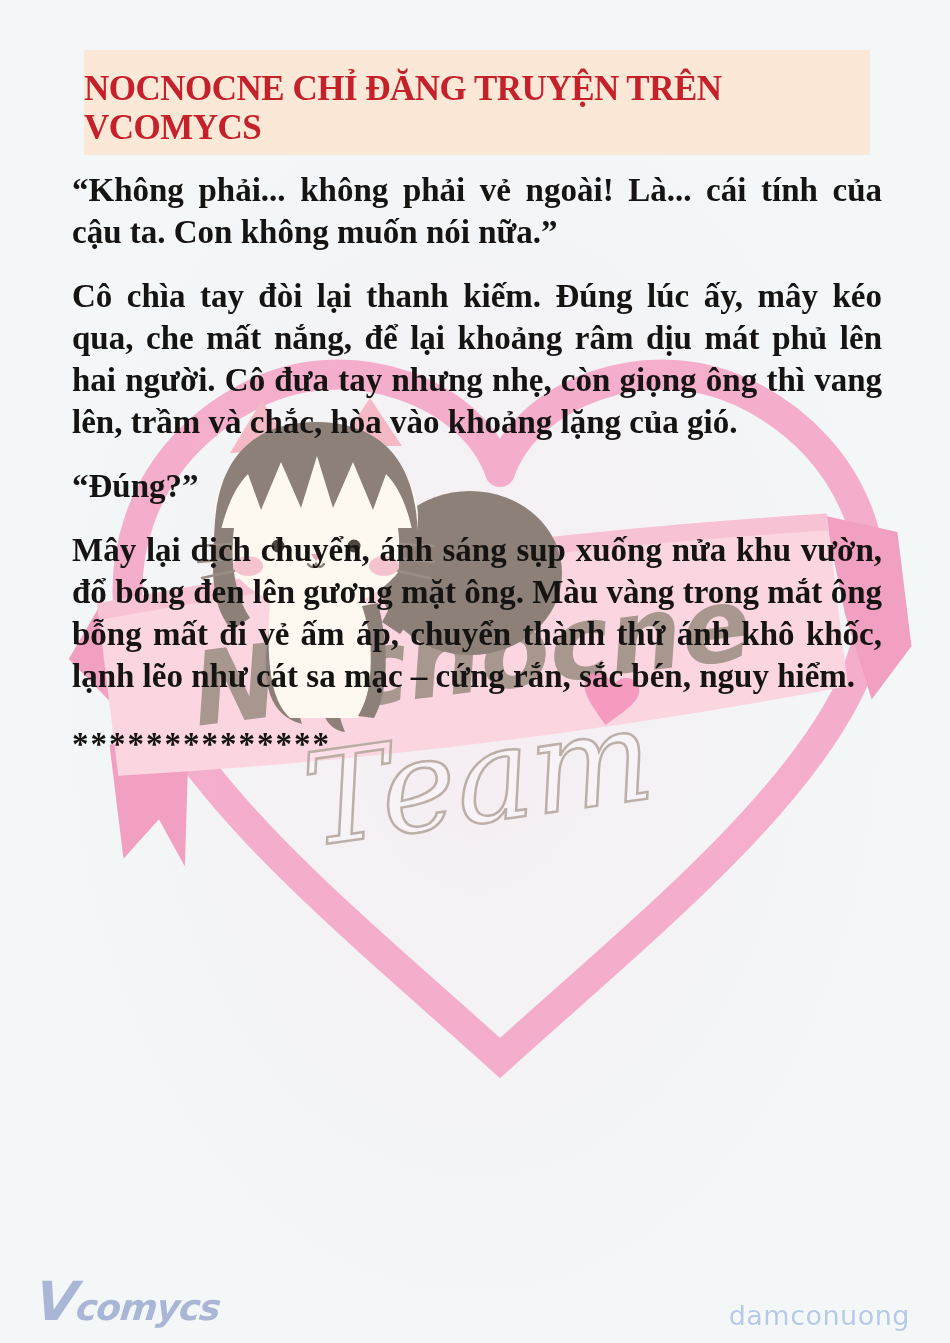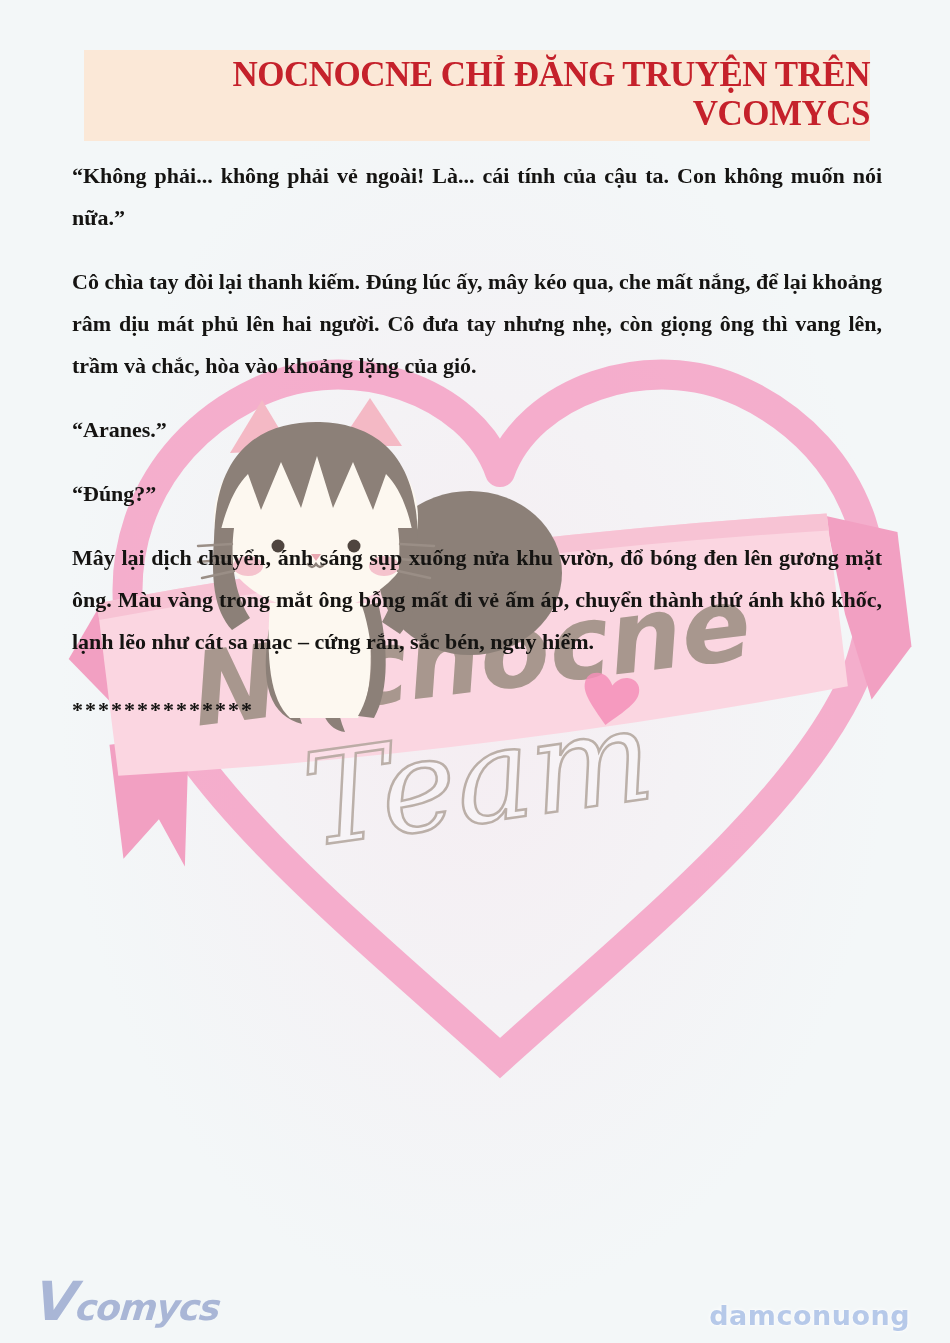--- a/index.html
+++ b/index.html
@@ -21,27 +21,27 @@
     position:relative;z-index:1;
     padding:50px 68px 0 72px;
   }
   .header-band{
     margin:0 12px 14px 12px;
     background:#fbe8d7;
     color:#c5212b;
     font-weight:bold;
     font-size:35px;
     letter-spacing:-0.5px;
-    text-align:right;
-    padding:6px 0 8px 0;
+    text-align:left;
+    padding:20px 0 8px 0;
     line-height:1.1;
   }
   .body-text p{
     margin:0 0 22px 0;
-    font-size:22px;
+    font-size:33px;
     line-height:42px;
     font-weight:600;
     color:#151412;
     text-align:justify;
   }
   .body-text p.separator{
     letter-spacing:2px;
     font-weight:bold;
     text-align:left;
     margin-top:26px;
@@ -54,21 +54,21 @@
     font-style:italic;font-weight:bold;
     font-size:36px;color:#a9b6d6;
     transform:skewX(-6deg);
     letter-spacing:-1px;
     line-height:1;
   }
   .vcomycs-logo::first-letter{font-size:54px;}
   .credit-tag{
     position:absolute;right:40px;bottom:12px;z-index:2;
     font-family:"DejaVu Sans","Liberation Sans",sans-serif;
-    font-weight:bold;font-size:27px;
+    font-weight:normal;font-size:27px;
     color:#b6c9e9;
     text-shadow:0 0 5px rgba(255,255,255,0.95),0 0 2px rgba(255,255,255,0.95);
     letter-spacing:0.5px;
   }
 </style>
 </head>
 <body>
 
 <div class="watermark-layer">
   <svg width="950" height="1343" viewBox="0 0 950 1343">
@@ -133,21 +133,20 @@
   </svg>
 </div>
 
 <div class="content">
 
   <div class="header-band">NOCNOCNE CHỈ ĐĂNG TRUYỆN TRÊN VCOMYCS</div>
 
   <div class="body-text">
     <p>“Không phải... không phải vẻ ngoài! Là... cái tính của cậu ta. Con không muốn nói nữa.”</p>
     <p>Cô chìa tay đòi lại thanh kiếm. Đúng lúc ấy, mây kéo qua, che mất nắng, để lại khoảng râm dịu mát phủ lên hai người. Cô đưa tay nhưng nhẹ, còn giọng ông thì vang lên, trầm và chắc, hòa vào khoảng lặng của gió.</p>
-    <p>“Aranes.”</p>
     <p>“Đúng?”</p>
     <p>Mây lại dịch chuyển, ánh sáng sụp xuống nửa khu vườn, đổ bóng đen lên gương mặt ông. Màu vàng trong mắt ông bỗng mất đi vẻ ấm áp, chuyển thành thứ ánh khô khốc, lạnh lẽo như cát sa mạc – cứng rắn, sắc bén, nguy hiểm.</p>
     <p class="separator">**************</p>
   </div>
 
 </div>
 
 <span class="vcomycs-logo">Vcomycs</span>
 <span class="credit-tag">damconuong</span>
 

